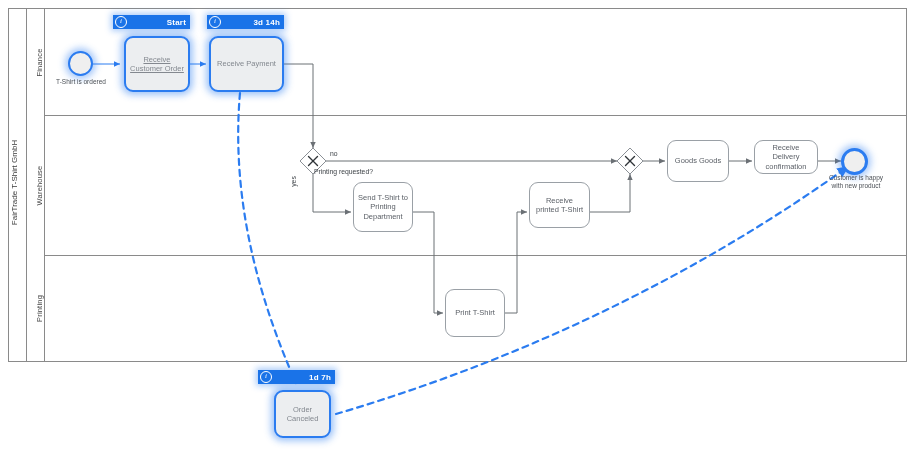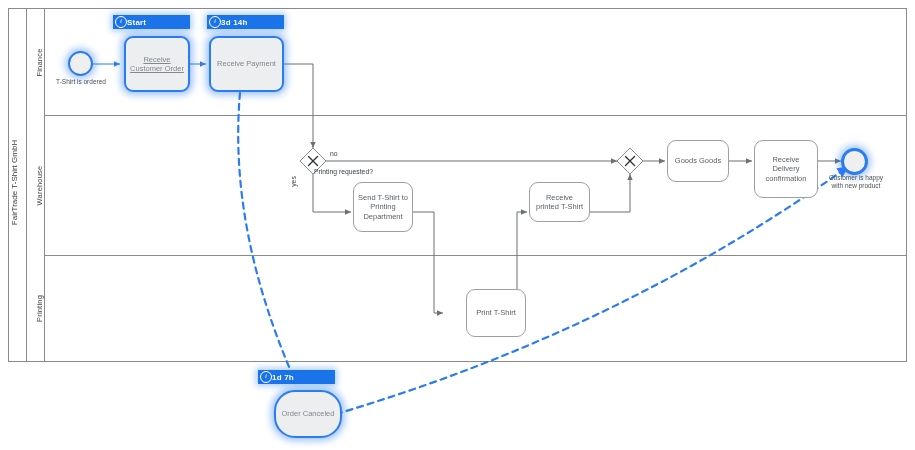--- a/index.html
+++ b/index.html
@@ -124,21 +124,21 @@
     border-radius: 50%;
     color: #ffffff;
     font-size: 7px;
     font-style: italic;
     font-family: "Liberation Serif", serif;
     line-height: 9px;
     text-align: center;
   }
   .badge .badge-text {
     flex: 1 1 auto;
-    text-align: left;
+    text-align: right;
     font-weight: bold;
     letter-spacing: .2px;
   }
 </style>
 </head>
 <body>
 
 <div id="canvas">
 
   <svg id="diagram-svg" viewBox="0 0 915 450">
@@ -219,29 +219,29 @@
   <div class="event end" style="left:841px; top:148px; width:27px; height:27px;"></div>
   <div class="event-label" style="left:812px; top:174px; width:88px;">Customer is happy
 with new product</div>
 
   <div class="task hl" style="left:124px; top:36px; width:66px; height:56px;text-decoration:underline;">Receive Customer Order</div>
 
   <div class="task hl" style="left:209px; top:36px; width:75px; height:56px;">Receive Payment</div>
 
   <div class="task" style="left:353px; top:182px; width:60px; height:50px;">Send T-Shirt to Printing Department</div>
 
-  <div class="task" style="left:529px; top:182px; width:61px; height:40px;">Receive printed T-Shirt</div>
+  <div class="task" style="left:529px; top:182px; width:61px; height:46px;">Receive printed T-Shirt</div>
 
   <div class="task" style="left:667px; top:140px; width:62px; height:42px;">Goods Goods</div>
 
-  <div class="task" style="left:754px; top:140px; width:64px; height:58px;">Receive Delivery confirmation</div>
-
-  <div class="task" style="left:466px; top:289px; width:60px; height:48px;">Print T-Shirt</div>
-
-  <div class="task hl" style="left:274px; top:390px; width:68px; height:48px;border-radius:21px;">Order Canceled</div>
+  <div class="task" style="left:754px; top:140px; width:64px; height:34px;">Receive Delivery confirmation</div>
+
+  <div class="task" style="left:445px; top:289px; width:60px; height:48px;">Print T-Shirt</div>
+
+  <div class="task hl" style="left:274px; top:390px; width:57px; height:48px;">Order Canceled</div>
 
   <div class="gw-label" style="left:314px; top:168px;">Printing requested?</div>
 
   <div class="flow-label" style="left:330px; top:150px;">no</div>
 
   <div class="flow-label vert" style="left:288px; top:178px; transform-origin:50% 50%; transform:rotate(-90deg);">yes</div>
 
   <div class="badge" style="left:113px; top:15px; width:77px;">
     <span class="info-icon">i</span>
     <span class="badge-text">Start</span>

